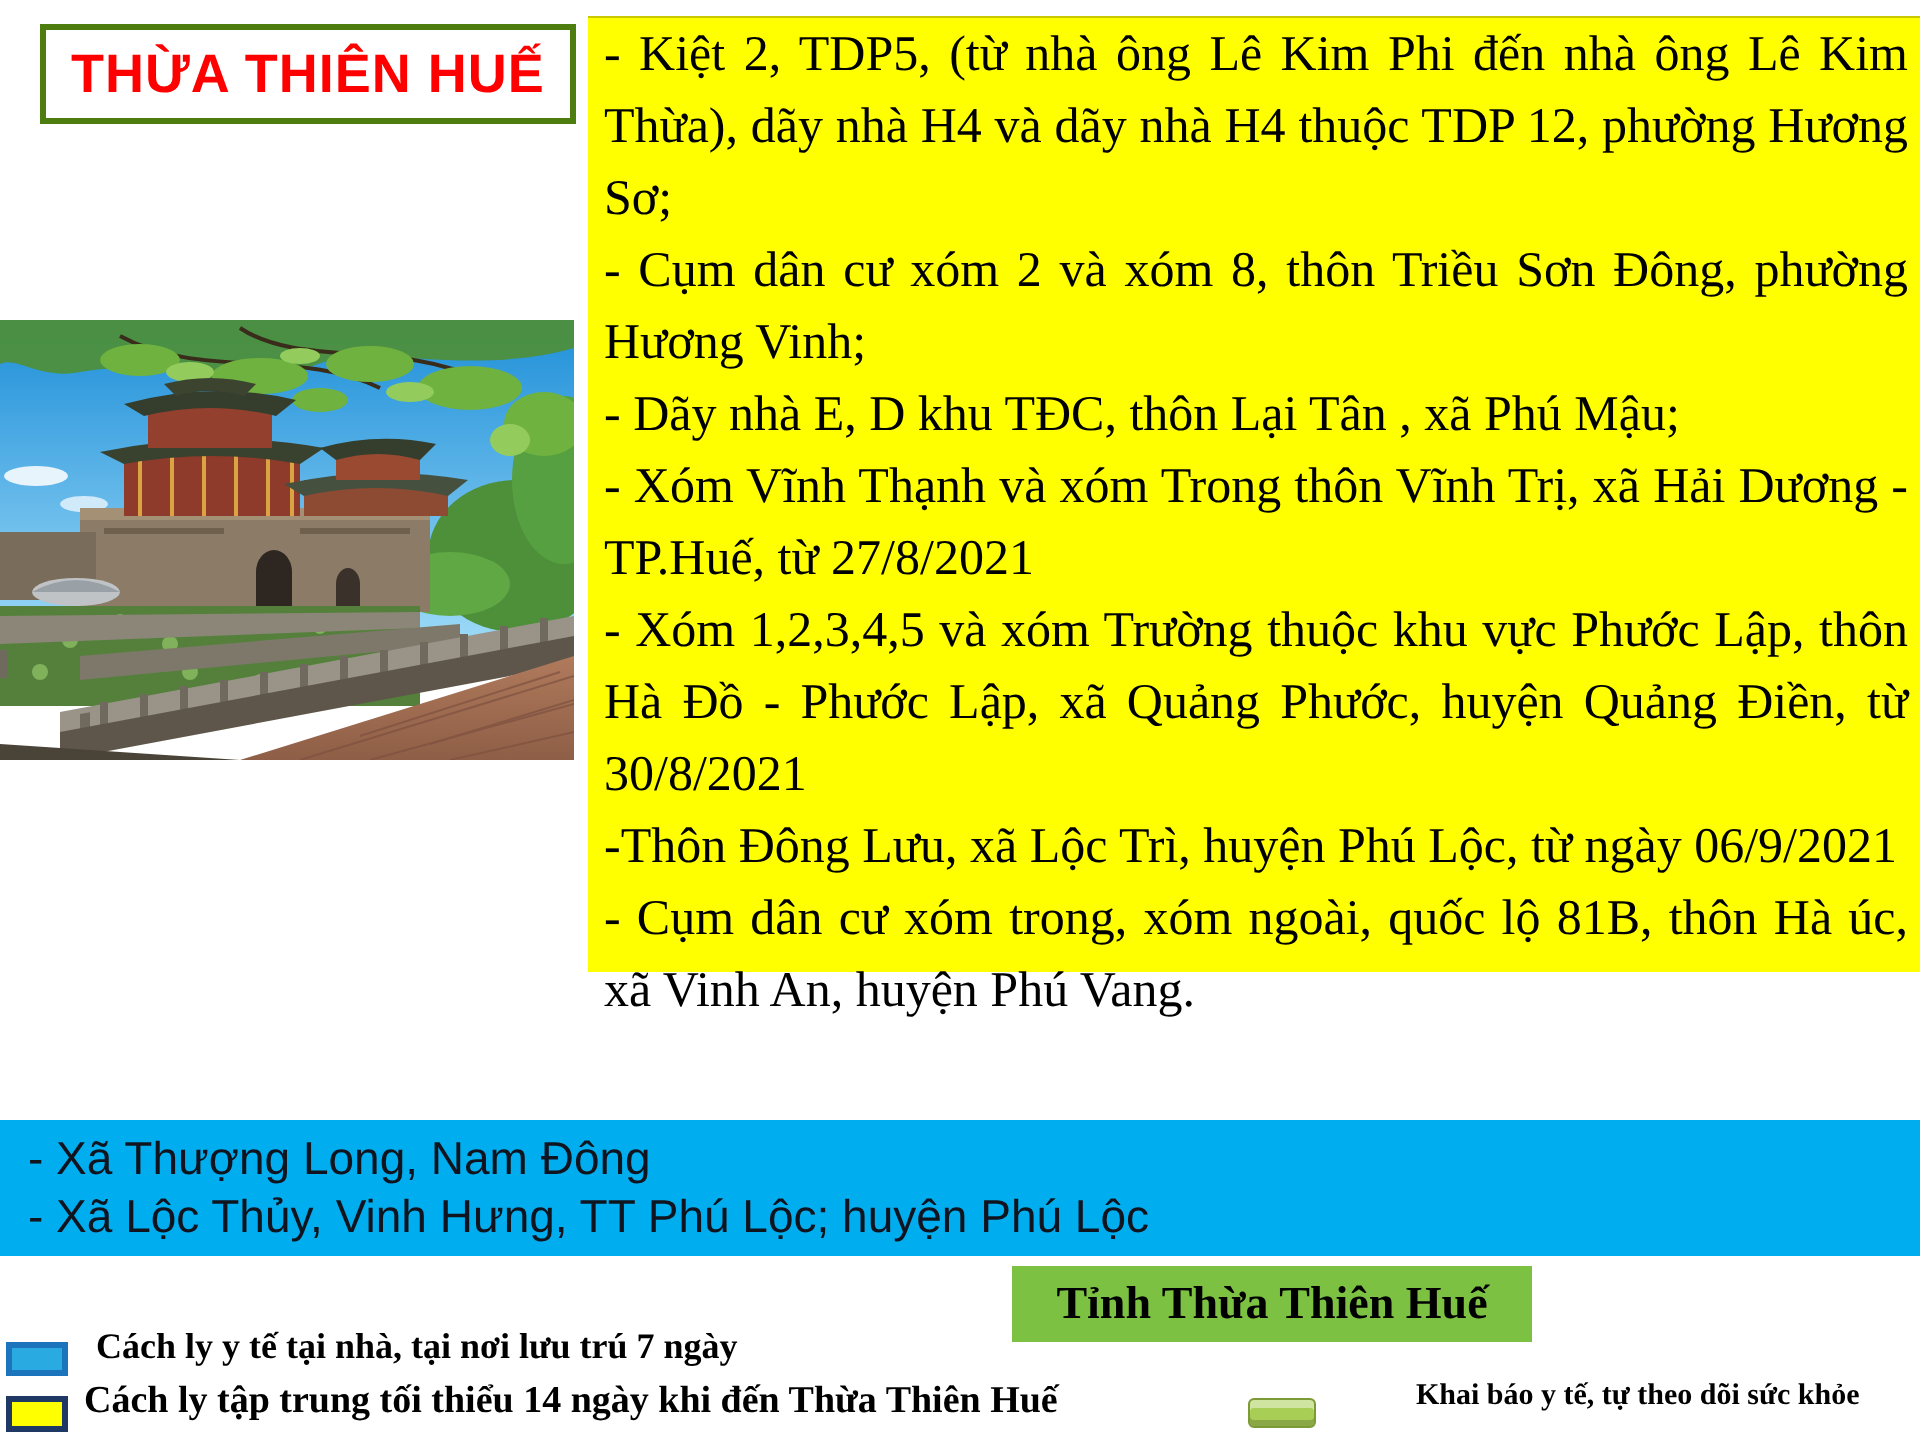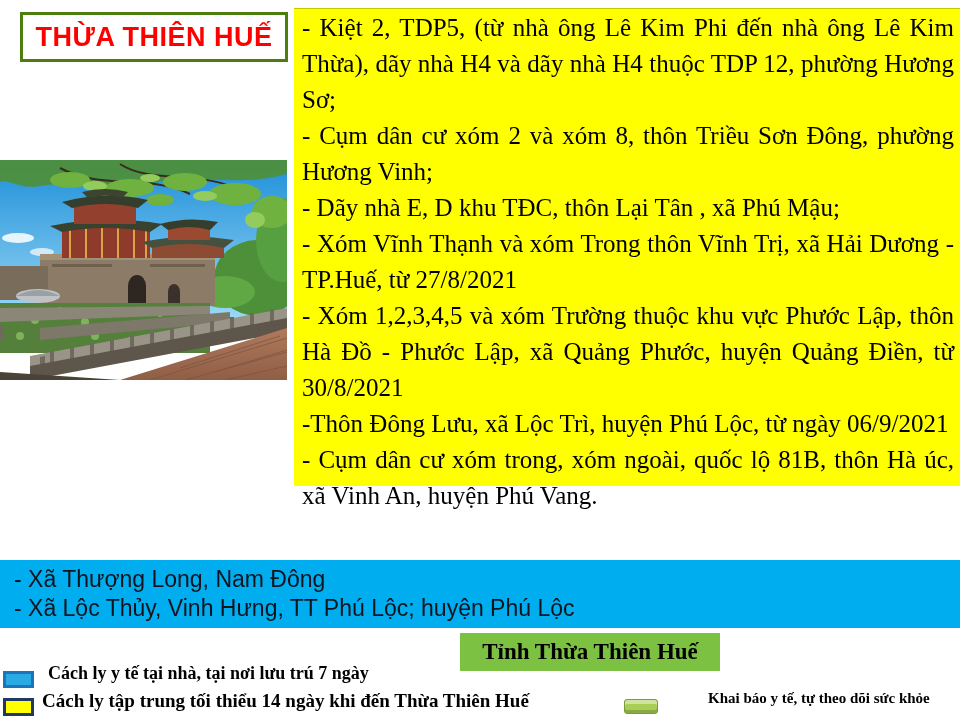--- a/index.html
+++ b/index.html
@@ -24,21 +24,21 @@
   .photo{position:absolute;left:0;top:160px;width:287px;height:220px;}
   .photo svg{display:block;width:100%;height:100%;}
 
   
   .blue-bar{position:absolute;left:0;top:560px;width:960px;height:68px;background:#00AEEF;
             padding:5px 0 0 14px;box-sizing:border-box;}
   .blue-bar p{margin:0;font-family:"Liberation Sans", sans-serif;font-size:23px;
               line-height:29px;color:#10141f;}
 
   
-  .green-box{position:absolute;left:460px;top:633px;width:260px;height:38px;background:#7CC142;
+  .green-box{position:absolute;left:506px;top:633px;width:260px;height:38px;background:#7CC142;
              display:flex;align-items:center;justify-content:center;}
   .green-box span{font-weight:bold;font-size:23px;color:#000000;white-space:nowrap;}
 
   
   .legend-label{position:absolute;font-weight:bold;color:#000;white-space:nowrap;}
   .lg1{left:48px;top:663px;font-size:18px;}
   .lg2{left:42px;top:690px;font-size:19px;}
   .lg3{left:708px;top:690px;font-size:15px;}
   .swatch{position:absolute;box-sizing:border-box;}
   .sw1{left:3px;top:671px;width:31px;height:17px;border:3px solid;}

